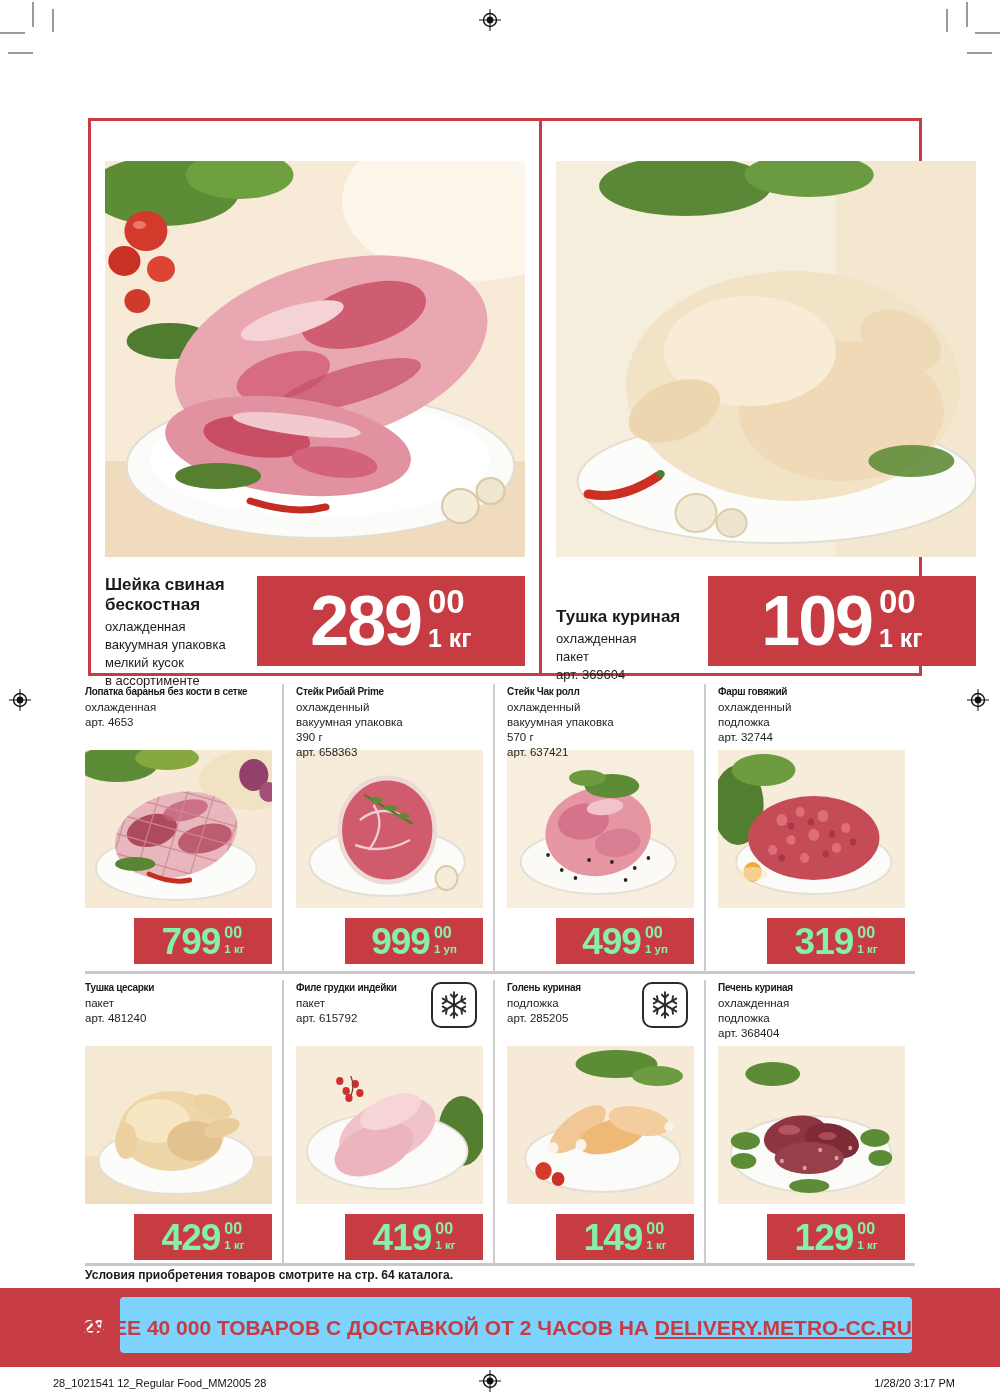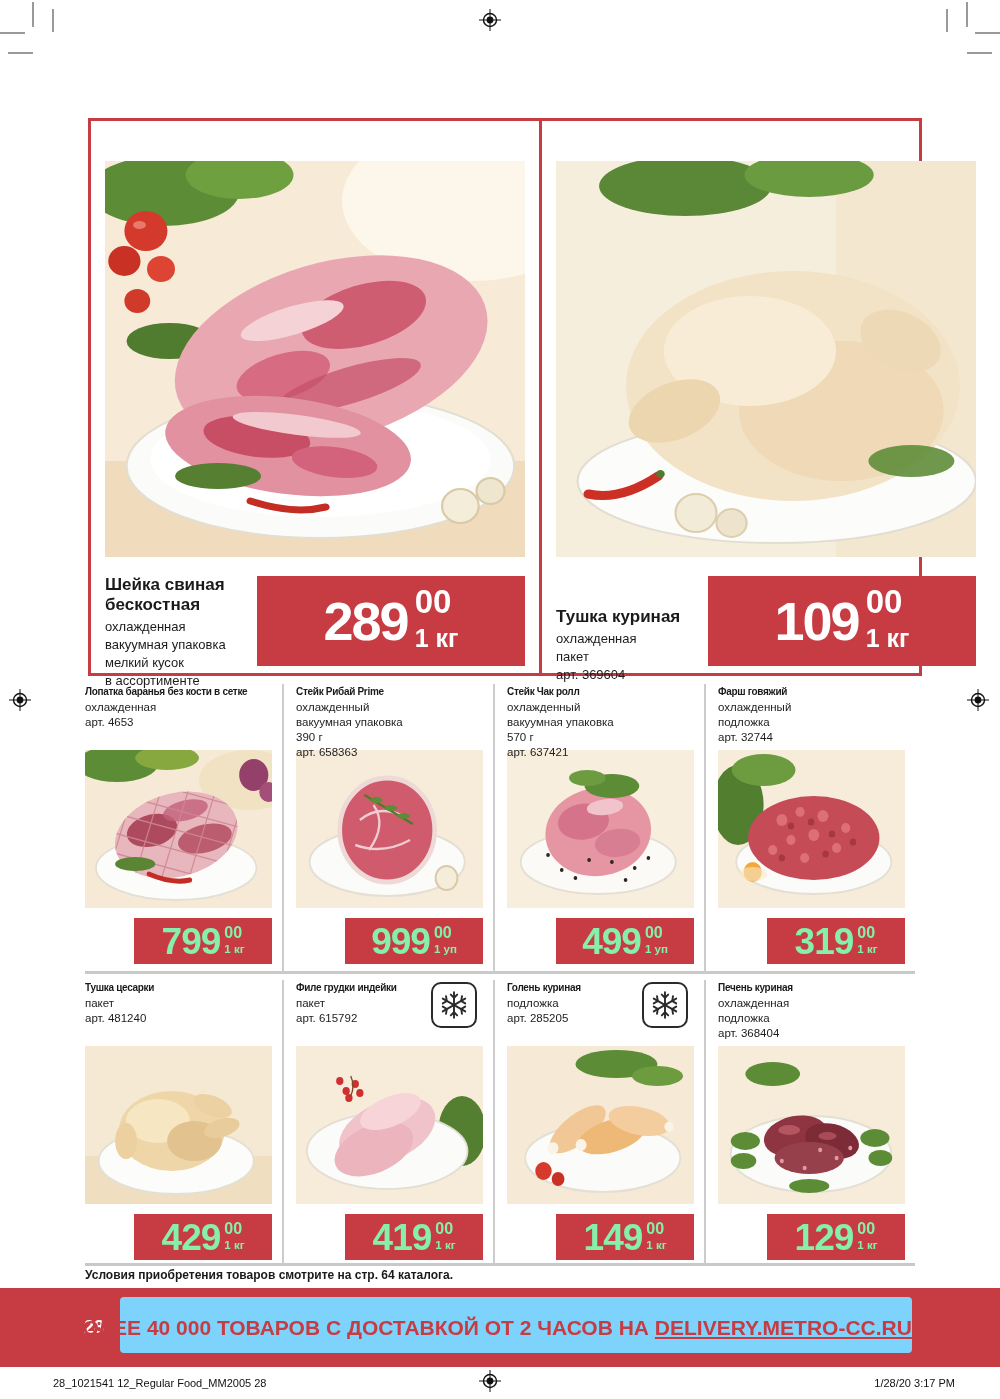--- a/index.html
+++ b/index.html
@@ -30,21 +30,21 @@
   .f-photo svg{display:block;width:100%;height:100%;}
   .f-bottom{display:flex;margin-top:2px;}
   .f-info{width:152px;padding-top:16px;}
   .f-half.right .f-info{padding-top:48px;}
   .f-name{font-size:17px;font-weight:bold;line-height:1.18;margin-bottom:3px;}
   .f-detail{font-size:13px;line-height:1.38;color:#1c1c1c;}
   .f-price{
     margin-left:auto;width:268px;height:90px;margin-top:17px;background:var(--red);
     color:#fff;display:flex;align-items:center;justify-content:center;gap:7px;
   }
-  .f-price .num{font-size:54px;font-weight:bold;line-height:1;letter-spacing:-2px;}
+  .f-price .num{font-size:70px;font-weight:bold;line-height:1;letter-spacing:-2px;}
   .f-price .stack{display:flex;flex-direction:column;align-items:flex-start;margin-top:-6px;}
   .f-price .cents{font-size:33px;font-weight:bold;line-height:1;}
   .f-price .unit{font-size:25px;font-weight:bold;line-height:1;margin-top:8px;white-space:nowrap;}
   
   .row{position:absolute;left:85px;width:830px;display:flex;}
   .row1{top:684px;height:290px;}
   .row2{top:980px;height:286px;}
   .cell{
     flex:1;box-sizing:border-box;position:relative;padding:2px 10px 0 0;
     border-bottom:3px solid var(--gray);

